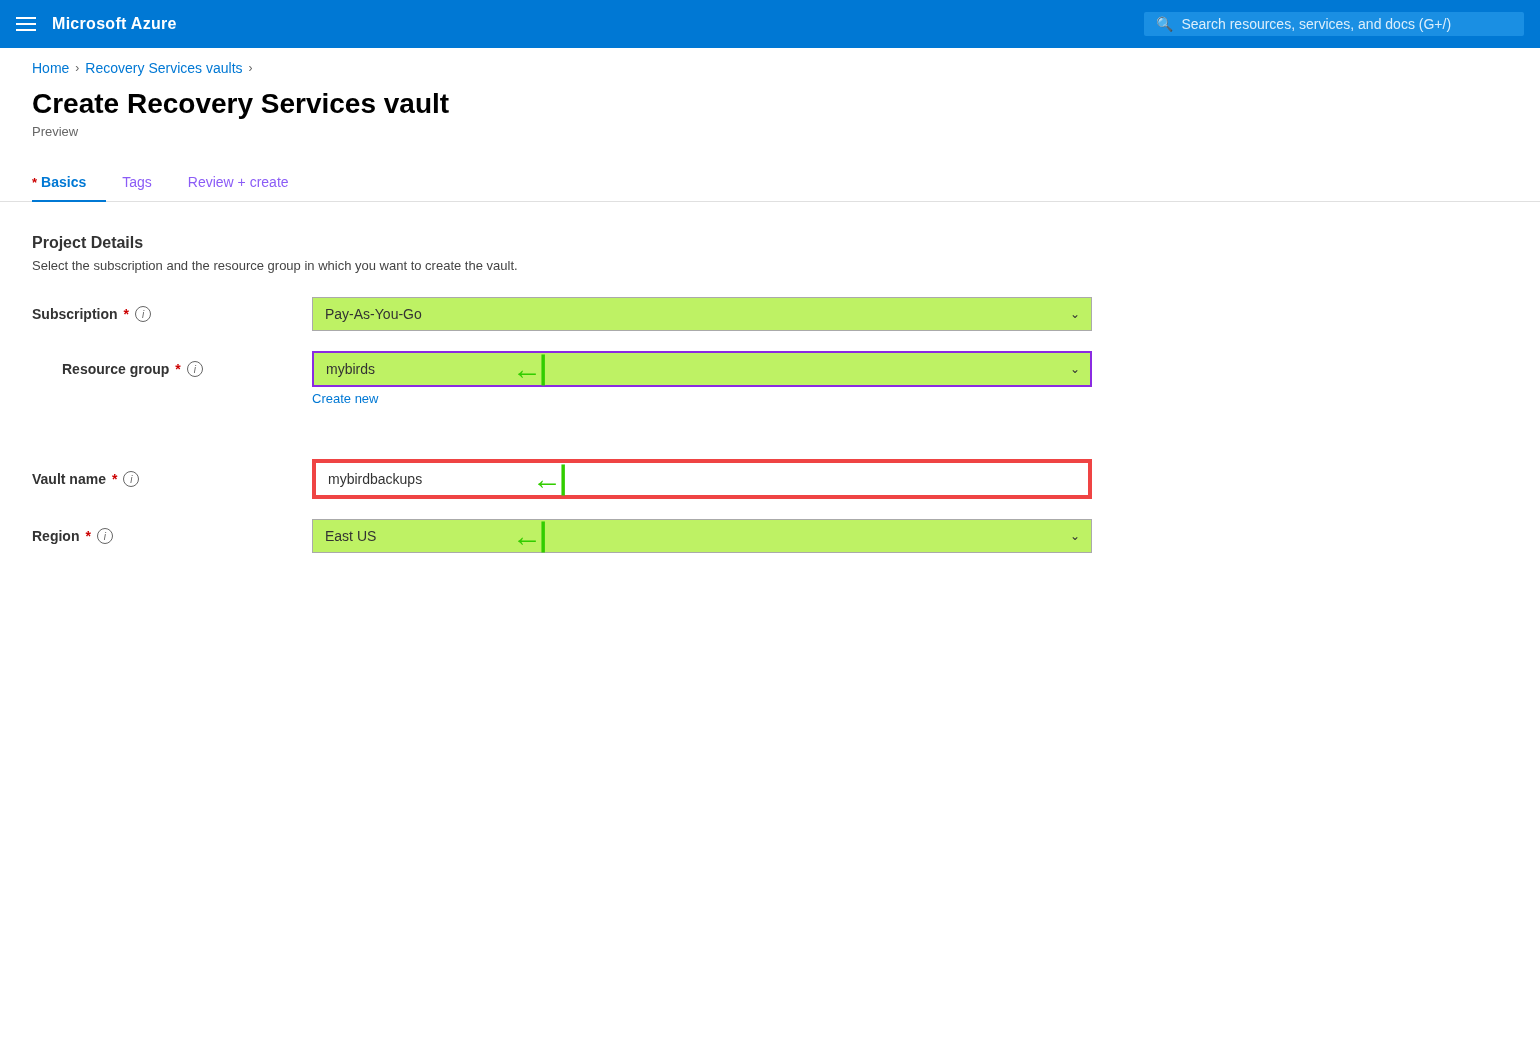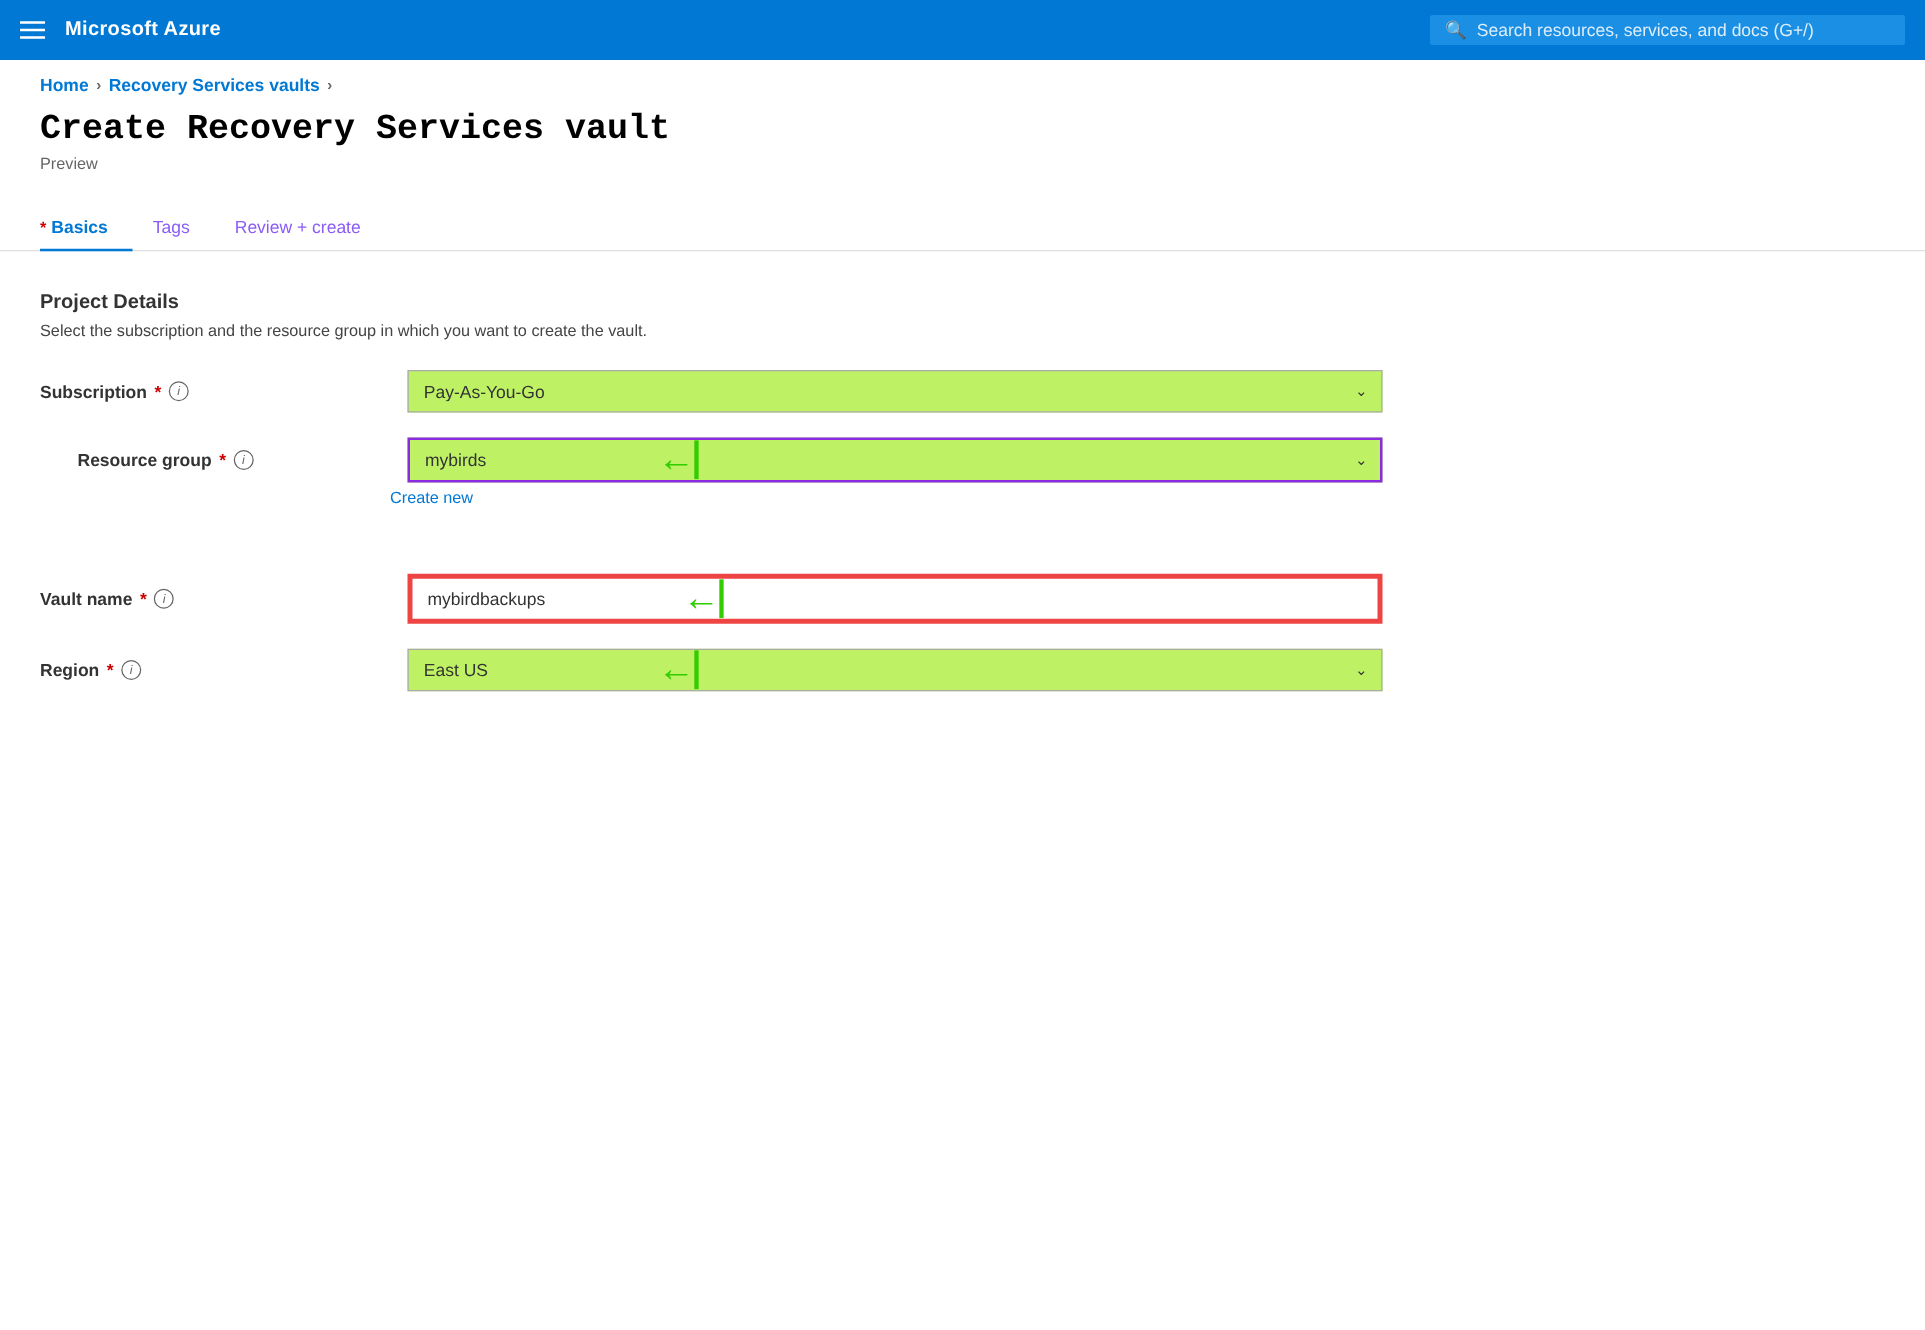--- a/index.html
+++ b/index.html
@@ -37,31 +37,30 @@
       color: #fff; font-size: 14px; width: 100%;
     }
     .topbar-search input::placeholder { color: rgba(255,255,255,0.85); }
     .search-icon-unicode { color: rgba(255,255,255,0.85); font-size: 14px; }
 
     
     .breadcrumb {
       padding: 12px 32px;
       display: flex; align-items: center; gap: 6px;
       font-size: 14px;
-      font-weight: bold;
     }
     .breadcrumb a { color: #0078d4; text-decoration: none; }
     .breadcrumb-sep { color: #666; font-size: 12px; }
 
     
     .page-header {
       padding: 0 32px 24px;
     }
     .page-title {
-      font-size: 28px; font-weight: 600; color: #000; margin-bottom: 4px; font-family: Liberation Mono, monospace;
+      font-size: 28px; font-weight: 600; color: #000; margin-bottom: 4px;
     }
     .page-subtitle { font-size: 13px; color: #666; }
 
     
     .tabs {
       display: flex; align-items: center;
       padding: 0 32px;
       border-bottom: 1px solid #e0e0e0;
       margin-bottom: 32px;
       gap: 0;
@@ -93,21 +92,21 @@
     .section-title {
       font-size: 16px; font-weight: 700; margin-bottom: 6px;
     }
     .section-desc {
       font-size: 13px; color: #444; margin-bottom: 24px;
     }
 
     
     .form-row {
       display: flex; align-items: center; margin-bottom: 20px;
-      gap: 14px;
+      gap: 0;
     }
     .form-label-col {
       min-width: 280px;
       display: flex; align-items: center; gap: 6px;
       font-size: 14px; font-weight: 600;
     }
     .form-label-col .required { color: #c00; }
     .form-label-col .info-icon {
       display: inline-flex; align-items: center; justify-content: center;
       width: 16px; height: 16px;

